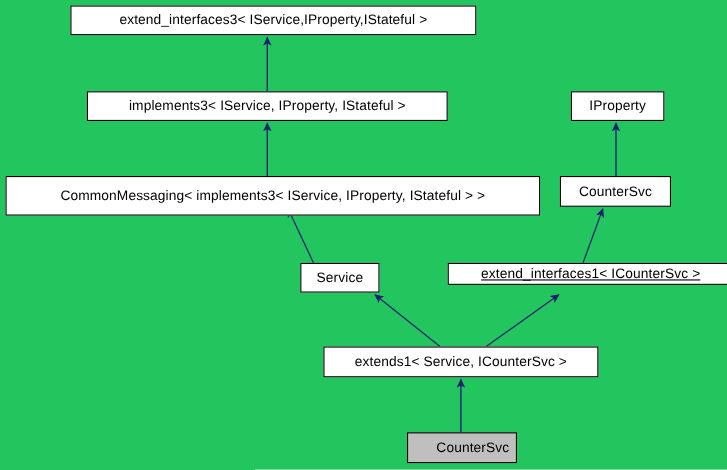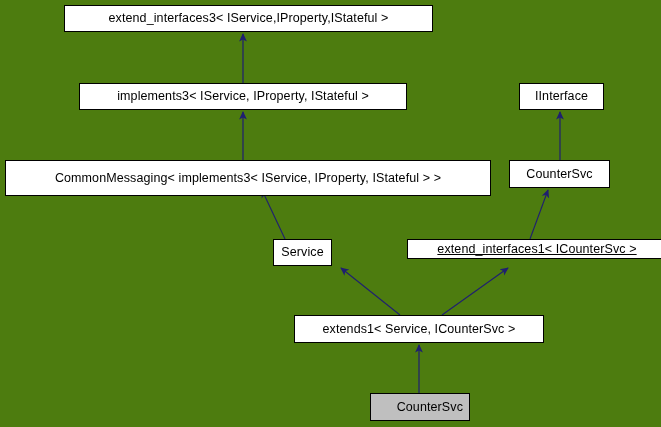--- a/index.html
+++ b/index.html
@@ -5,21 +5,21 @@
 <style>
   html, body {
     margin: 0;
     padding: 0;
     background: #ffffff;
   }
   #diagram {
     position: relative;
     width: 661px;
     height: 427px;
-    background: #4d7c0f;
+    background: #22c55e;
     overflow: hidden;
     font-family: "Liberation Sans", "DejaVu Sans", sans-serif;
   }
   #edges {
     position: absolute;
     left: 0;
     top: 0;
     width: 661px;
     height: 427px;
     pointer-events: none;
@@ -94,32 +94,32 @@
 
   <div class="node" style="left:64px; top:5px; width:369px; height:27px;">
     <span class="node-label">extend_interfaces3&lt; IService,IProperty,IStateful &gt;</span>
   </div>
 
   <div class="node" style="left:79px; top:83px; width:328px; height:27px;">
     <span class="node-label">implements3&lt; IService, IProperty, IStateful &gt;</span>
   </div>
 
   <div class="node" style="left:519px; top:83px; width:85px; height:27px;">
-    <span class="node-label">IInterface</span>
+    <span class="node-label">IProperty</span>
   </div>
 
   <div class="node" style="left:5px; top:160px; width:486px; height:36px;">
     <span class="node-label">CommonMessaging&lt; implements3&lt; IService, IProperty, IStateful &gt; &gt;</span>
   </div>
 
   <div class="node" style="left:509px; top:160px; width:101px; height:28px;">
     <span class="node-label">CounterSvc</span>
   </div>
 
-  <div class="node" style="left:273px; top:239px; width:59px; height:27px;">
+  <div class="node" style="left:273px; top:239px; width:72px; height:27px;">
     <span class="node-label">Service</span>
   </div>
 
   <div class="node" style="left:407px; top:239px; width:260px; height:20px;text-decoration:underline;">
     <span class="node-label">extend_interfaces1&lt; ICounterSvc &gt;</span>
   </div>
 
   <div class="node" style="left:294px; top:315px; width:250px; height:28px;">
     <span class="node-label">extends1&lt; Service, ICounterSvc &gt;</span>
   </div>

